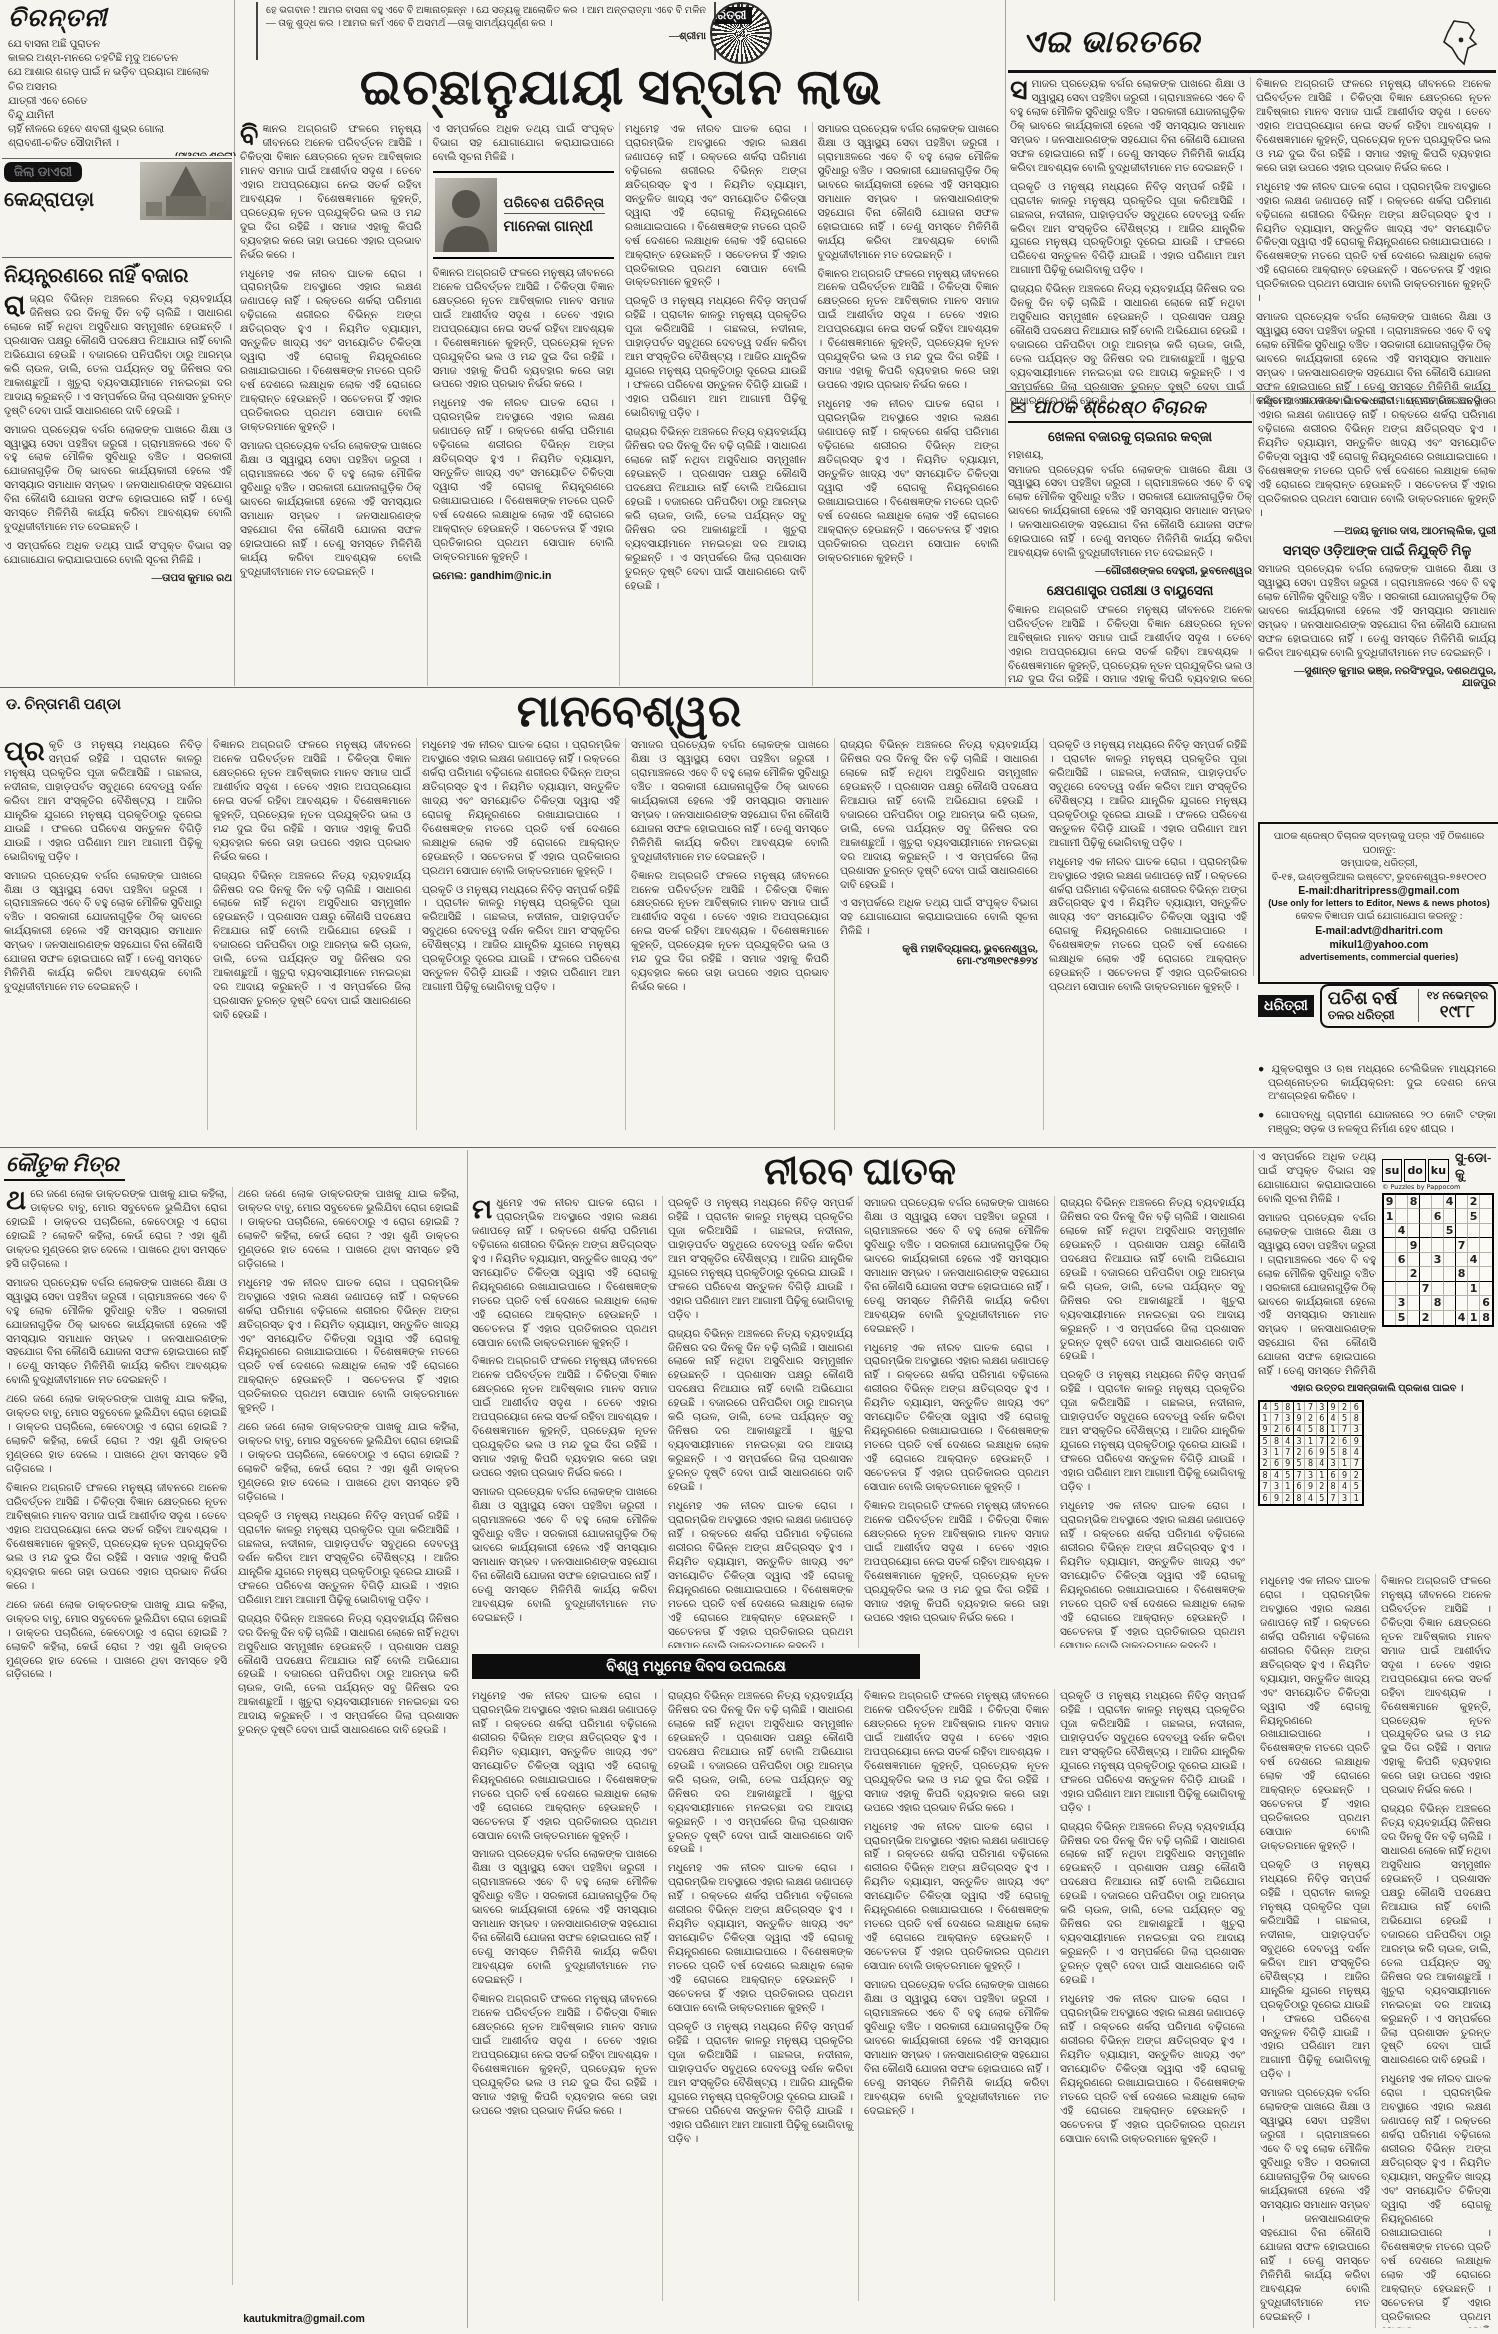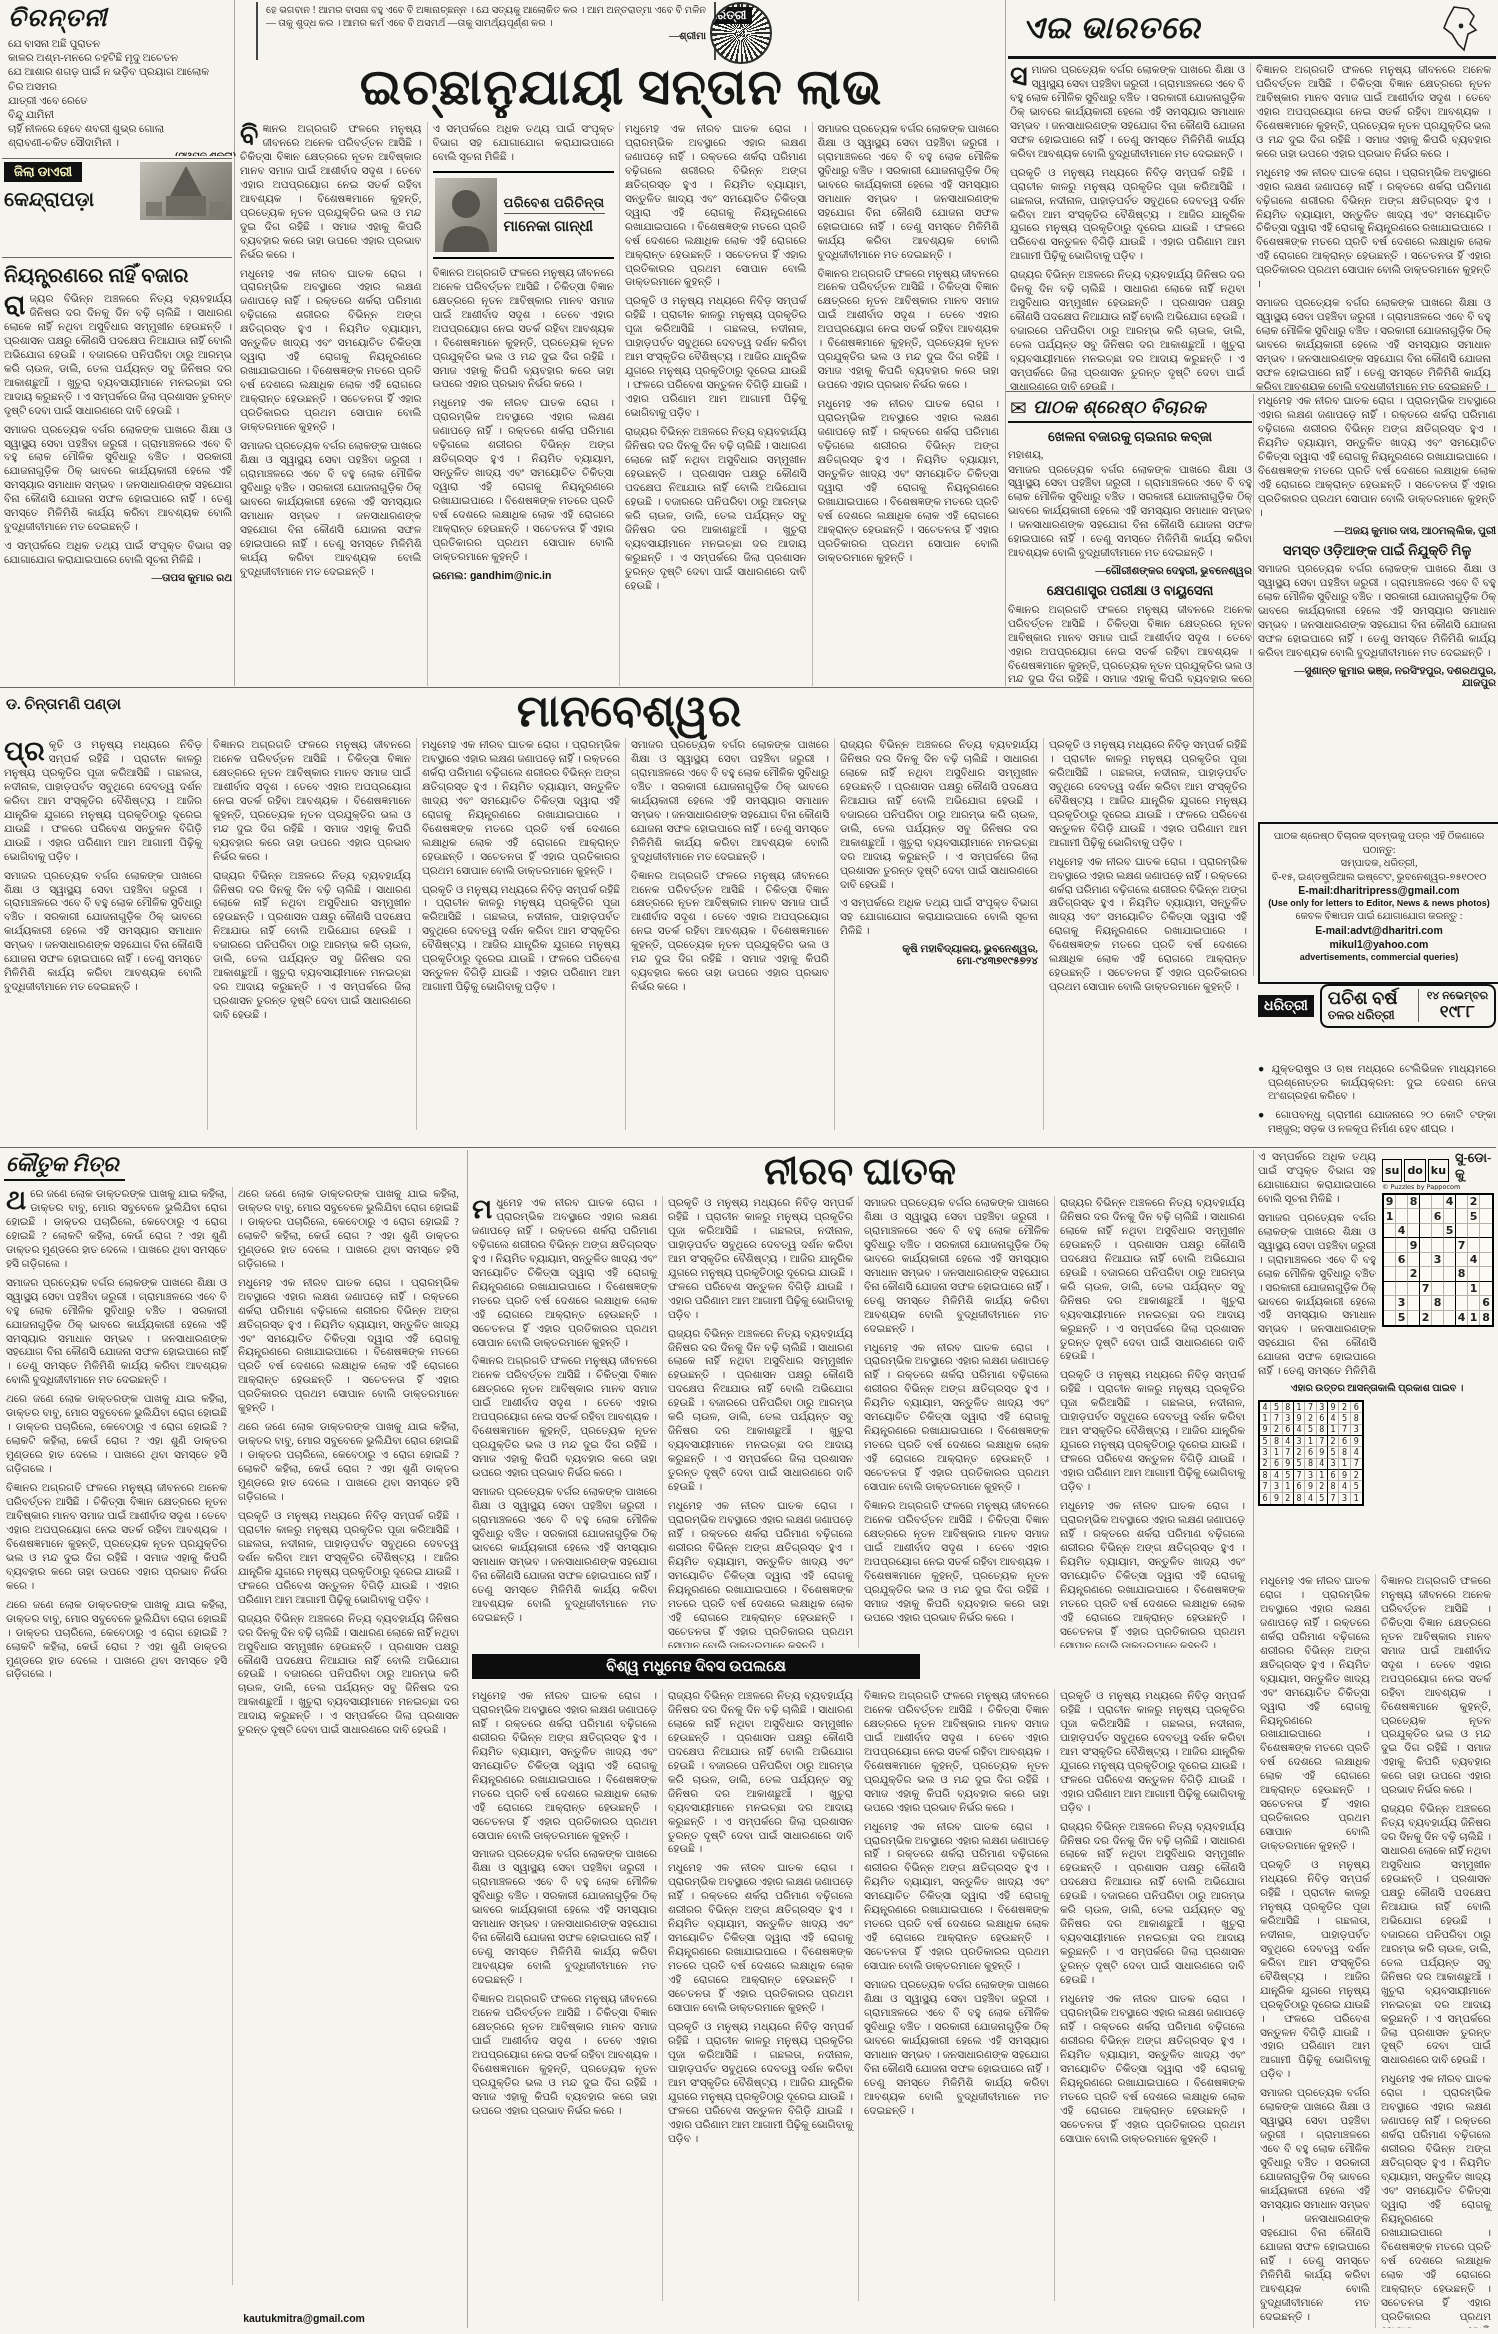--- a/index.html
+++ b/index.html
@@ -14,22 +14,22 @@
   .tcol:first-child{border-left:none;padding-left:2px}
   .dcap::first-letter{font-size:27px;font-weight:bold;float:left;line-height:.85;padding:2px 4px 0 0}
   .sig{font-weight:bold;font-size:10.5px;text-align:right;margin:2px 0 6px}
   .lhead{font-weight:bold;font-size:13.5px;text-align:center;margin:6px 0 4px;line-height:1.15}
   .salut{font-size:10.5px;margin:0 0 2px}
   
   .poem-title{font-weight:bold;font-size:25px;letter-spacing:1px;margin:2px 0 4px;font-style:italic}
   .poem-line{font-size:10.5px;line-height:1.35}
   .poem-note{font-size:10px;text-align:right;font-weight:bold}
   
-  .badge{display:inline-block;background:#111;color:#fef9c3;font-weight:bold;font-size:13px;
-         padding:2px 10px;border-radius:0}
+  .badge{display:inline-block;background:#111;color:#737373;font-weight:bold;font-size:13px;
+         padding:2px 10px;border-radius:7px}
   .district-name{font-weight:bold;font-size:20px;margin-top:6px}
   .photo{background:linear-gradient(135deg,#c2bfb6,#8e8b83 60%,#77746c)}
   .temple{float:right;width:92px;height:58px;position:relative}
   .temple svg{position:absolute;left:0;top:0}
   
   .quote-box{border-left:2px solid #444;border-right:2px solid #444;padding:2px 8px;
              font-size:9.8px;line-height:1.3;text-align:justify}
   .quote-attr{text-align:right;font-weight:bold;font-size:10px}
   .logo-circle{width:58px;height:58px;border-radius:50%;
                background:repeating-conic-gradient(#2c2c2c 0deg 5deg,#f6f4ee 5deg 11deg);
@@ -185,21 +185,21 @@
         <p class="jt">ରାଜ୍ୟର ବିଭିନ୍ନ ଅଞ୍ଚଳରେ ନିତ୍ୟ ବ୍ୟବହାର୍ଯ୍ୟ ଜିନିଷର ଦର ଦିନକୁ ଦିନ ବଢ଼ି ଚାଲିଛି । ସାଧାରଣ ଲୋକେ ନାହିଁ ନଥିବା ଅସୁବିଧାର ସମ୍ମୁଖୀନ ହେଉଛନ୍ତି । ପ୍ରଶାସନ ପକ୍ଷରୁ କୌଣସି ପଦକ୍ଷେପ ନିଆଯାଉ ନାହିଁ ବୋଲି ଅଭିଯୋଗ ହେଉଛି । ବଜାରରେ ପନିପରିବା ଠାରୁ ଆରମ୍ଭ କରି ଚାଉଳ, ଡାଲି, ତେଲ ପର୍ଯ୍ୟନ୍ତ ସବୁ ଜିନିଷର ଦର ଆକାଶଛୁଆଁ । ଖୁଚୁରା ବ୍ୟବସାୟୀମାନେ ମନଇଚ୍ଛା ଦର ଆଦାୟ କରୁଛନ୍ତି । ଏ ସମ୍ପର୍କରେ ଜିଲା ପ୍ରଶାସନ ତୁରନ୍ତ ଦୃଷ୍ଟି ଦେବା ପାଇଁ ସାଧାରଣରେ ଦାବି ହେଉଛି ।</p>
       </div>
       <div class="tcol">
         <p class="jt">ସମାଜର ପ୍ରତ୍ୟେକ ବର୍ଗର ଲୋକଙ୍କ ପାଖରେ ଶିକ୍ଷା ଓ ସ୍ୱାସ୍ଥ୍ୟ ସେବା ପହଞ୍ଚିବା ଜରୁରୀ । ଗ୍ରାମାଞ୍ଚଳରେ ଏବେ ବି ବହୁ ଲୋକ ମୌଳିକ ସୁବିଧାରୁ ବଞ୍ଚିତ । ସରକାରୀ ଯୋଜନାଗୁଡ଼ିକ ଠିକ୍ ଭାବରେ କାର୍ଯ୍ୟକାରୀ ହେଲେ ଏହି ସମସ୍ୟାର ସମାଧାନ ସମ୍ଭବ । ଜନସାଧାରଣଙ୍କ ସହଯୋଗ ବିନା କୌଣସି ଯୋଜନା ସଫଳ ହୋଇପାରେ ନାହିଁ । ତେଣୁ ସମସ୍ତେ ମିଳିମିଶି କାର୍ଯ୍ୟ କରିବା ଆବଶ୍ୟକ ବୋଲି ବୁଦ୍ଧିଜୀବୀମାନେ ମତ ଦେଇଛନ୍ତି ।</p>
         <p class="jt">ବିଜ୍ଞାନର ଅଗ୍ରଗତି ଫଳରେ ମନୁଷ୍ୟ ଜୀବନରେ ଅନେକ ପରିବର୍ତ୍ତନ ଆସିଛି । ଚିକିତ୍ସା ବିଜ୍ଞାନ କ୍ଷେତ୍ରରେ ନୂତନ ଆବିଷ୍କାର ମାନବ ସମାଜ ପାଇଁ ଆଶୀର୍ବାଦ ସଦୃଶ । ତେବେ ଏହାର ଅପପ୍ରୟୋଗ ନେଇ ସତର୍କ ରହିବା ଆବଶ୍ୟକ । ବିଶେଷଜ୍ଞମାନେ କୁହନ୍ତି, ପ୍ରତ୍ୟେକ ନୂତନ ପ୍ରଯୁକ୍ତିର ଭଲ ଓ ମନ୍ଦ ଦୁଇ ଦିଗ ରହିଛି । ସମାଜ ଏହାକୁ କିପରି ବ୍ୟବହାର କରେ ତାହା ଉପରେ ଏହାର ପ୍ରଭାବ ନିର୍ଭର କରେ ।</p>
         <p class="jt">ମଧୁମେହ ଏକ ନୀରବ ଘାତକ ରୋଗ । ପ୍ରାରମ୍ଭିକ ଅବସ୍ଥାରେ ଏହାର ଲକ୍ଷଣ ଜଣାପଡ଼େ ନାହିଁ । ରକ୍ତରେ ଶର୍କରା ପରିମାଣ ବଢ଼ିଗଲେ ଶରୀରର ବିଭିନ୍ନ ଅଙ୍ଗ କ୍ଷତିଗ୍ରସ୍ତ ହୁଏ । ନିୟମିତ ବ୍ୟାୟାମ, ସନ୍ତୁଳିତ ଖାଦ୍ୟ ଏବଂ ସମୟୋଚିତ ଚିକିତ୍ସା ଦ୍ୱାରା ଏହି ରୋଗକୁ ନିୟନ୍ତ୍ରଣରେ ରଖାଯାଇପାରେ । ବିଶେଷଜ୍ଞଙ୍କ ମତରେ ପ୍ରତି ବର୍ଷ ଦେଶରେ ଲକ୍ଷାଧିକ ଲୋକ ଏହି ରୋଗରେ ଆକ୍ରାନ୍ତ ହେଉଛନ୍ତି । ସଚେତନତା ହିଁ ଏହାର ପ୍ରତିକାରର ପ୍ରଥମ ସୋପାନ ବୋଲି ଡାକ୍ତରମାନେ କୁହନ୍ତି ।</p>
       </div>
     </div>
   </div>
 
-  <div class="abs" style="left:1008px;top:2px;width:488px;height:388px">
+  <div class="abs" style="left:1008px;top:16px;width:488px;height:388px">
     <div class="ei-header">
       <div class="ei-title">ଏଇ ଭାରତରେ</div>
       <svg class="abs" style="right:8px;top:2px" width="54" height="50" viewBox="0 0 54 50">
         <path d="M20 3 L34 5 L40 12 L36 20 L42 26 L34 30 L30 46 L24 40 L18 30 L10 24 L14 14 Z" fill="none" stroke="#222" stroke-width="1.6"></path>
         <circle cx="27" cy="22" r="2.4" fill="#222"></circle>
       </svg>
     </div>
     <div class="cols" style="height:328px;margin-top:4px">
       <div class="tcol">
         <p class="jt dcap">ସମାଜର ପ୍ରତ୍ୟେକ ବର୍ଗର ଲୋକଙ୍କ ପାଖରେ ଶିକ୍ଷା ଓ ସ୍ୱାସ୍ଥ୍ୟ ସେବା ପହଞ୍ଚିବା ଜରୁରୀ । ଗ୍ରାମାଞ୍ଚଳରେ ଏବେ ବି ବହୁ ଲୋକ ମୌଳିକ ସୁବିଧାରୁ ବଞ୍ଚିତ । ସରକାରୀ ଯୋଜନାଗୁଡ଼ିକ ଠିକ୍ ଭାବରେ କାର୍ଯ୍ୟକାରୀ ହେଲେ ଏହି ସମସ୍ୟାର ସମାଧାନ ସମ୍ଭବ । ଜନସାଧାରଣଙ୍କ ସହଯୋଗ ବିନା କୌଣସି ଯୋଜନା ସଫଳ ହୋଇପାରେ ନାହିଁ । ତେଣୁ ସମସ୍ତେ ମିଳିମିଶି କାର୍ଯ୍ୟ କରିବା ଆବଶ୍ୟକ ବୋଲି ବୁଦ୍ଧିଜୀବୀମାନେ ମତ ଦେଇଛନ୍ତି ।</p>

